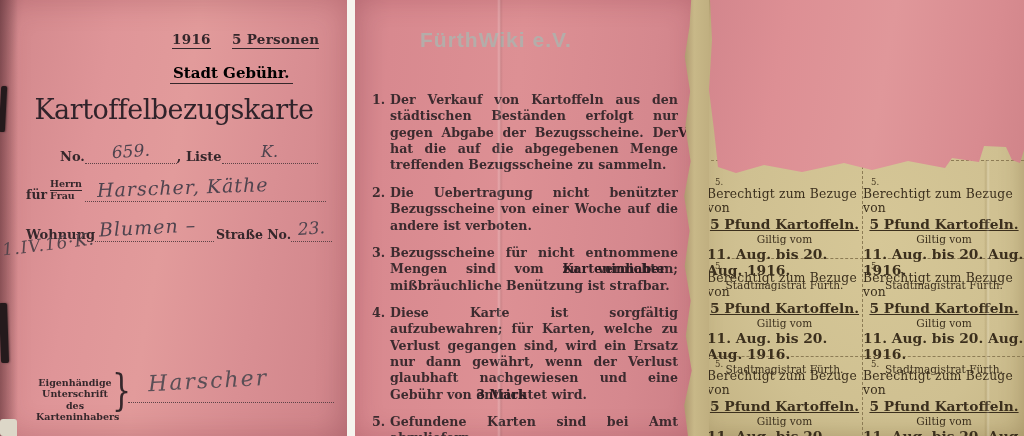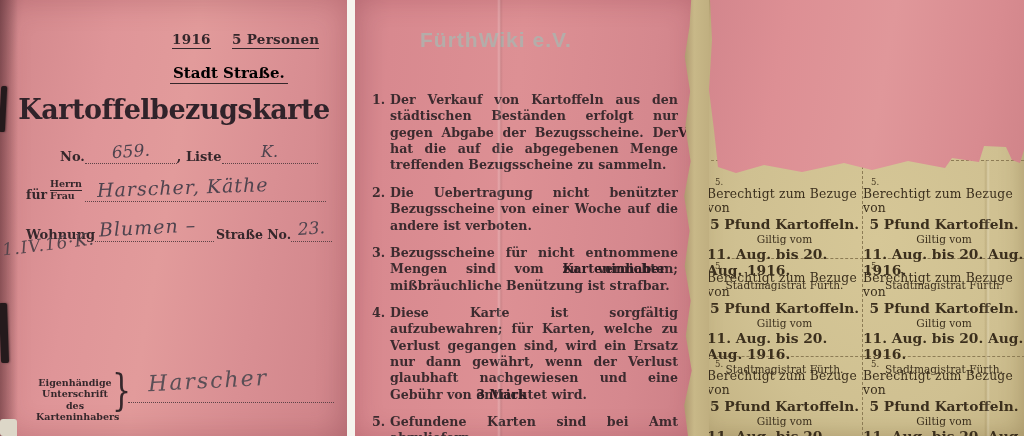--- a/index.html
+++ b/index.html
@@ -17,21 +17,21 @@
   .staple.s1{left:0;top:86px;width:6px;height:46px;transform:rotate(3deg);}
   .staple.s2{left:0;top:303px;width:8px;height:60px;transform:rotate(-2deg);}
   .corner-wear{left:0;top:419px;width:17px;height:17px;background:#ddd7c8;border-radius:3px 3px 0 3px;}
 
   .ink{color:#35272b;}
   .ul{border-bottom:1.4px solid #35272b;padding-bottom:1px;}
   .cov-head{top:31px;font-weight:bold;font-size:13.5px;letter-spacing:.3px;}
   .cov-head.h1{left:27px;} .cov-head.h2{left:172px;} .cov-head.h3{left:232px;}
   .city{left:30px;top:64px;width:280px;text-align:center;font-weight:bold;font-size:15px;}
   .city span{border-bottom:1.6px solid #35272b;padding:0 3px 1px;}
-  .card-title{left:8px;top:94px;width:332px;text-align:center;font-weight:bold;
+  .card-title{left:8px;top:94px;width:332px;text-align:center;font-weight:normal;
     font-size:27px;letter-spacing:-.5px;color:#30232a;}
 
   .frow{display:flex;align-items:flex-end;color:#35272b;}
   .lbl{font-weight:bold;font-size:13px;white-space:nowrap;flex:none;position:static;}
   .dotline{border-bottom:1.6px dotted #5d4347;position:static;}
   .hand{font-style:italic;color:#4e434e;white-space:nowrap;position:static;
     font-family:"DejaVu Serif",serif;}
   .row-no{left:60px;top:142px;width:260px;height:22px;}
   .row-name{left:26px;top:172px;width:300px;height:30px;}
   .row-wohn{left:26px;top:212px;width:306px;height:30px;}
@@ -85,21 +85,21 @@
   .coupon-grid{left:706px;top:160px;width:318px;height:294px;z-index:1;
     display:grid;grid-template-columns:156px 162px;grid-template-rows:98px 98px 98px;
     border-left:1px dashed #8d7c55;border-top:1px dashed #8d7c55;}
   .coupon{position:static;border-bottom:1px dashed #8d7c55;display:flex;
     flex-direction:column;align-items:center;padding-top:3px;color:#3b2f1d;}
   .coupon.colA{border-right:1px dashed #8d7c55;}
   .coupon.rowA{padding-top:17px;}
   .coupon .corner{position:static;align-self:flex-start;margin-left:8px;
     font-size:8.5px;line-height:1;color:#4a3c24;}
   .coupon .l1{position:static;font-size:12.3px;letter-spacing:.2px;}
-  .coupon .l2{position:static;font-size:13.8px;font-weight:bold;margin-top:1px;}
+  .coupon .l2{position:static;font-size:13.8px;font-weight:bold;margin-top:1px;text-decoration:underline;}
   .coupon .l3{position:static;font-size:10.6px;margin-top:1px;}
   .coupon .l4{position:static;font-size:13.8px;font-weight:bold;margin-top:1px;}
   .coupon .l5{position:static;font-size:10.6px;margin-top:1px;}
   .crease-right{left:984px;top:160px;width:6px;height:276px;z-index:1;
     background:linear-gradient(90deg,rgba(255,255,255,0),rgba(120,95,45,.18),rgba(255,255,255,.2),rgba(255,255,255,0));}
 </style>
 </head>
 <body>
 
 <div class="page">
@@ -107,21 +107,21 @@
   <div class="panel-cover">
     <div class="spine-shade"></div>
     <div class="staple s1"></div>
     <div class="staple s2"></div>
     <div class="corner-wear"></div>
 
     <div class="cov-head h2 ink"><span class="ul" style="position:static">1916</span></div>
     <div class="cov-head h3 ink"><span class="ul" style="position:static">5 Personen</span></div>
 
     <div class="city">
-        <span>Stadt Straße.</span>
+        <span>Stadt Gebühr.</span>
       </div>
     <div class="card-title">Kartoffelbezugskarte</div>
 
     <div class="frow row-no">
       <span class="lbl">No.</span>
       <span class="dotline" style="width:92px;text-align:center;"><span class="hand" style="font-size:17px;display:inline-block;transform:rotate(-4deg) translateY(-2px);">659.</span></span>
       <span class="lbl">, Liste</span>
       <span class="dotline" style="width:96px;text-align:center;"><span class="hand" style="font-size:16px;display:inline-block;transform:translateY(-2px);">K.</span></span>
     </div>
 

